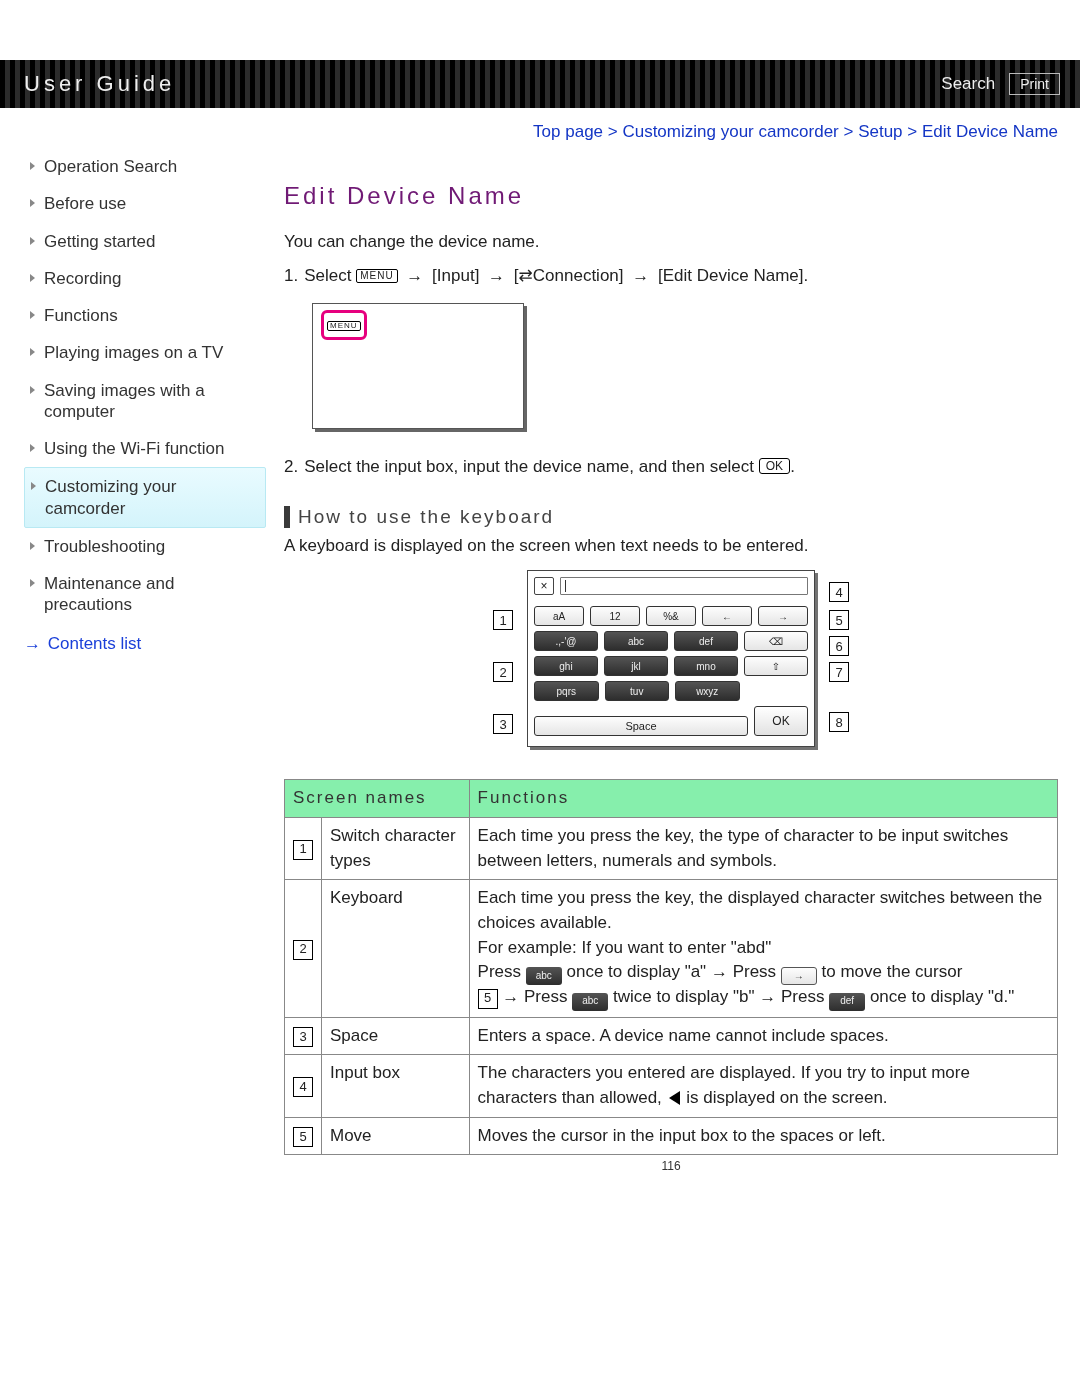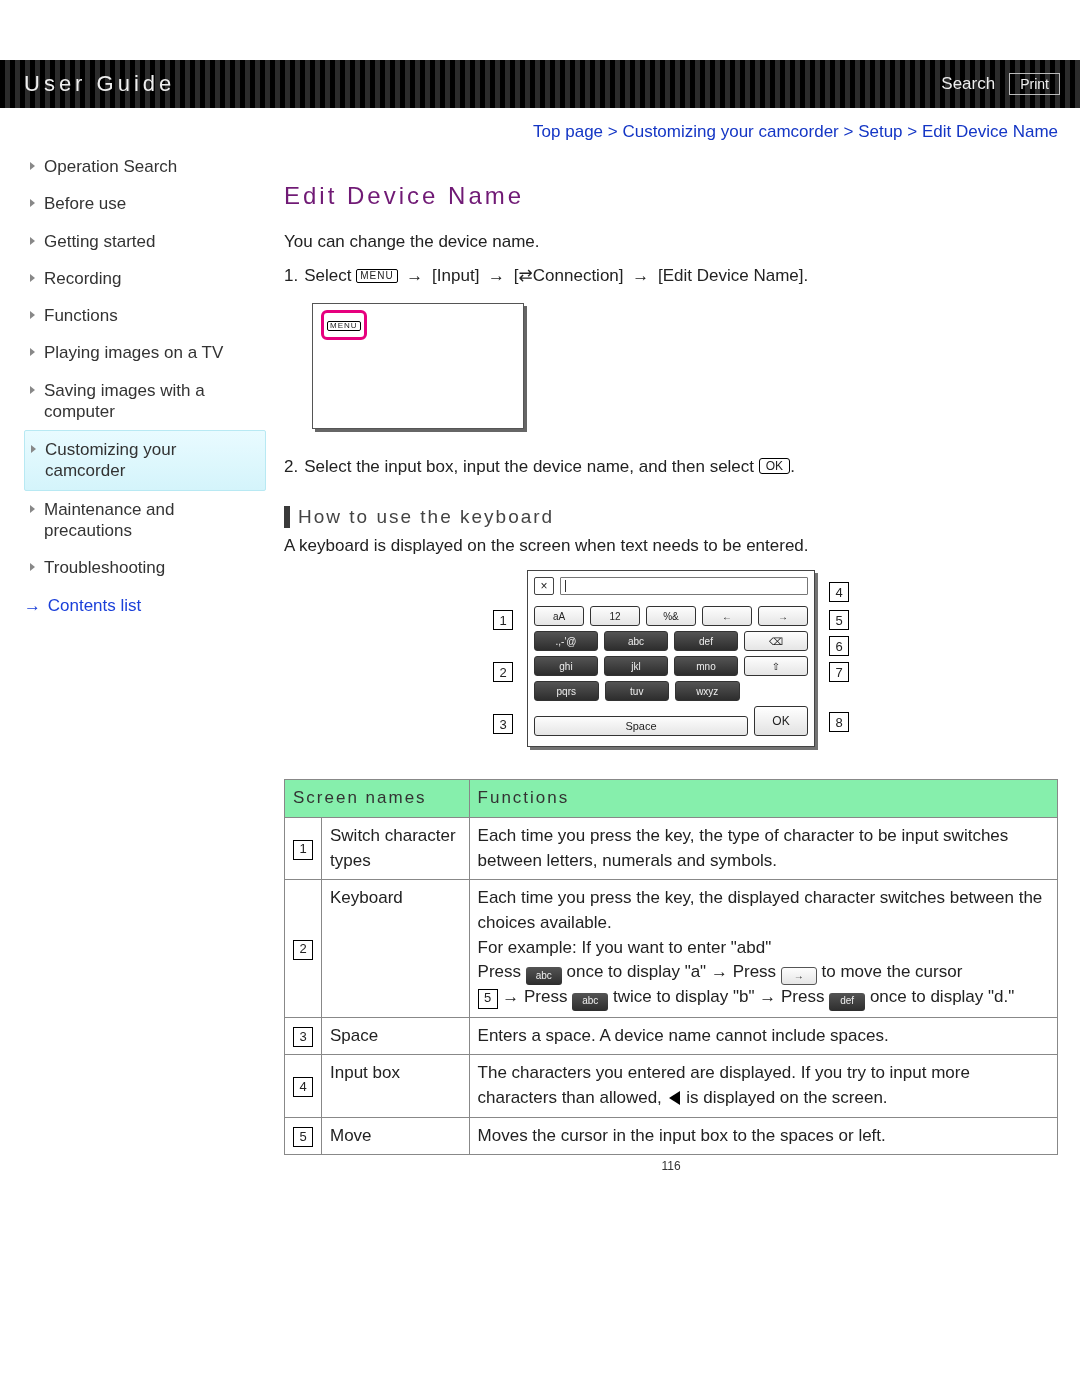--- a/index.html
+++ b/index.html
@@ -257,23 +257,24 @@
 <div class="layout">
   <nav class="sidebar">
     <ul id="sidebar-list">
         <li>Operation Search</li>
         <li>Before use</li>
         <li>Getting started</li>
         <li>Recording</li>
         <li>Functions</li>
         <li>Playing images on a TV</li>
         <li>Saving images with a computer</li>
+        <li>Using the Wi-Fi function</li>
         <li class="active">Customizing your camcorder</li>
+        <li>Troubleshooting</li>
         <li>Maintenance and precautions</li>
-        <li>Troubleshooting</li>
       </ul>
     <div class="contents-list">
       <span class="arrow">→</span>
       <span>Contents list</span>
     </div>
   </nav>
 
   <main class="main">
     <div class="breadcrumb">Top page &gt; Customizing your camcorder &gt; Setup &gt; Edit Device Name</div>
 

